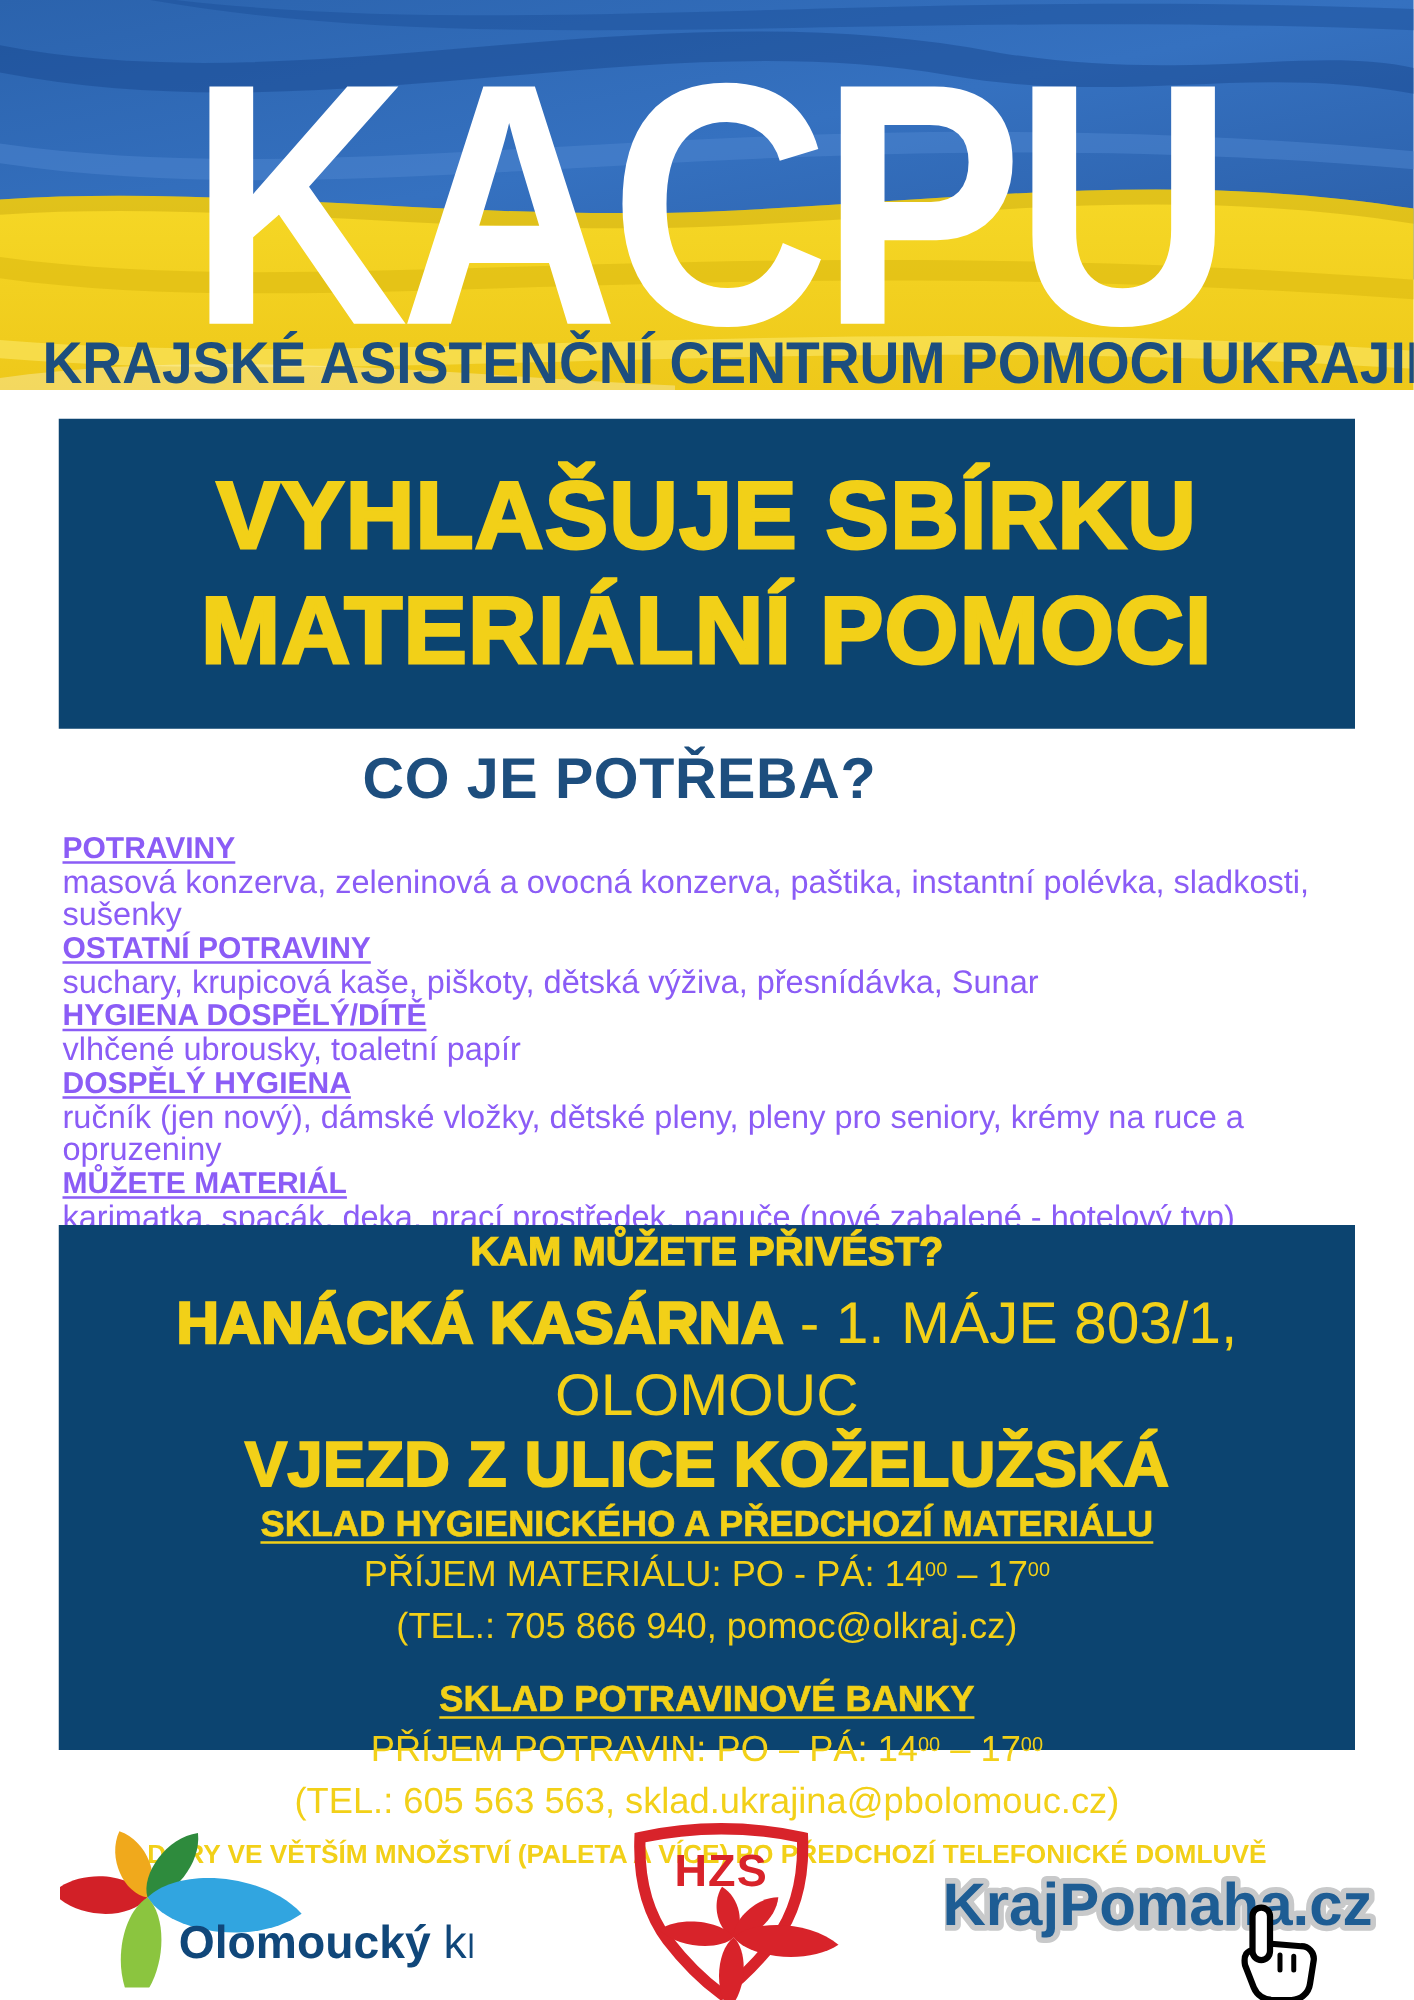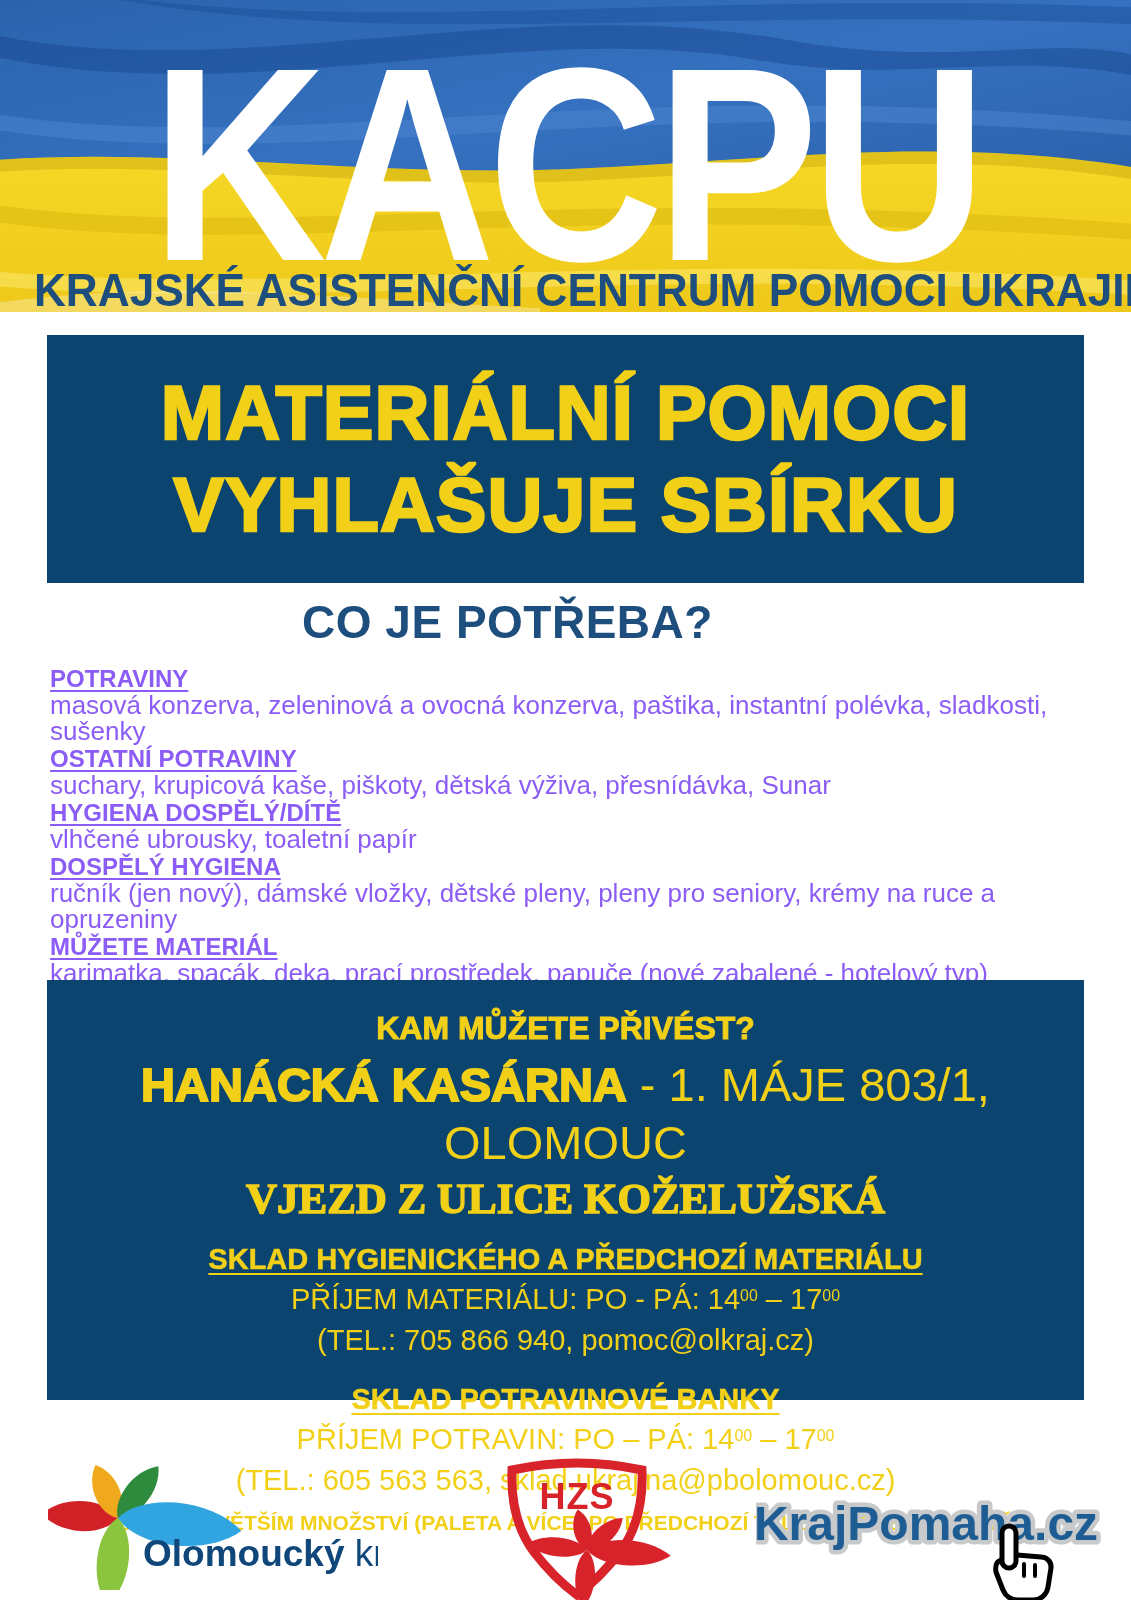--- a/index.html
+++ b/index.html
@@ -30,46 +30,46 @@
     position:absolute;top:335px;left:47px;width:1037px;height:248px;background:#0c4470;
     display:flex;flex-direction:column;align-items:center;justify-content:center;gap:16px;
   }
   .banner-line{
     color:#f2d018;font-size:76px;font-weight:700;line-height:1;letter-spacing:1px;
     -webkit-text-stroke:2.5px #f2d018;
   }
 
   
   .needs-heading{
-    position:absolute;top:595px;left:12px;width:991px;margin:0;text-align:center;
+    position:absolute;top:595px;left:0;width:991px;margin:0;text-align:center;
     color:#1d4e7e;font-size:46px;font-weight:700;letter-spacing:0.5px;
   }
   .needs{
     position:absolute;top:666px;left:50px;width:1031px;text-align:left;color:#8b5cf6;
   }
   .need{margin:0 0 2px 0;}
   .need-header{
     font-size:24px;font-weight:700;line-height:26px;
     text-decoration:underline;text-underline-offset:3px;text-decoration-thickness:2px;
   }
   .need-line{font-size:26px;line-height:26px;}
 
   
   .where{
     position:absolute;top:980px;left:47px;width:1037px;height:420px;background:#0c4470;
-    box-sizing:border-box;padding-top:30px;text-align:center;color:#f2d018;
+    box-sizing:border-box;padding-top:3px;text-align:center;color:#f2d018;
   }
   .where-heading{
     font-size:32px;font-weight:700;line-height:36px;margin:0 0 10px 0;
     -webkit-text-stroke:1px currentColor;
   }
   .place{font-size:47px;font-weight:300;line-height:58px;}
   .place-bold{font-weight:700;-webkit-text-stroke:2px currentColor;}
   .entrance{
-    font-size:43px;font-weight:700;line-height:54px;margin-bottom:16px;font-family:Liberation Serif, serif;
+    font-size:51px;font-weight:700;line-height:54px;margin-bottom:4px;
     -webkit-text-stroke:1.5px currentColor;
   }
   .store-title{
     font-size:29px;font-weight:700;line-height:34px;margin-bottom:5px;
     text-decoration:underline;text-underline-offset:4px;text-decoration-thickness:2px;
     -webkit-text-stroke:0.5px currentColor;
   }
   .store-line{font-size:29px;font-weight:400;line-height:36px;}
   .tel{margin-bottom:24px;}
   .sup{font-size:0.55em;position:relative;top:-0.5em;letter-spacing:0;}
@@ -107,22 +107,22 @@
       <path d="M0,170 C260,200 560,150 1131,185 L1131,198 C560,164 260,214 0,184 Z" fill="#d8b60e" opacity="0.5"></path>
       <path d="M0,225 C300,245 640,205 1131,232 L1131,244 C640,218 300,257 0,237 Z" fill="#fbe868" opacity="0.6"></path>
       <path d="M0,250 C180,230 360,248 540,255 L540,258 L0,258 Z" fill="#ffffff" opacity="0.3"></path>
     </svg>
     <h1 class="poster-title">KACPU</h1>
   </header>
 
   <div class="subtitle">KRAJSKÉ ASISTENČNÍ CENTRUM POMOCI UKRAJINĚ</div>
 
   <section class="banner">
+    <div class="banner-line">VYHLAŠUJE SBÍRKU</div>
     <div class="banner-line">MATERIÁLNÍ POMOCI</div>
-    <div class="banner-line">VYHLAŠUJE SBÍRKU</div>
   </section>
 
   <h2 class="needs-heading">CO JE POTŘEBA?</h2>
 
   <section class="needs">
     <div class="need">
       <div class="need-header">POTRAVINY</div>
       <div class="need-line">masová konzerva, zeleninová a ovocná konzerva, paštika, instantní polévka, sladkosti, sušenky</div>
       <div class="need-line"></div>
     </div>

